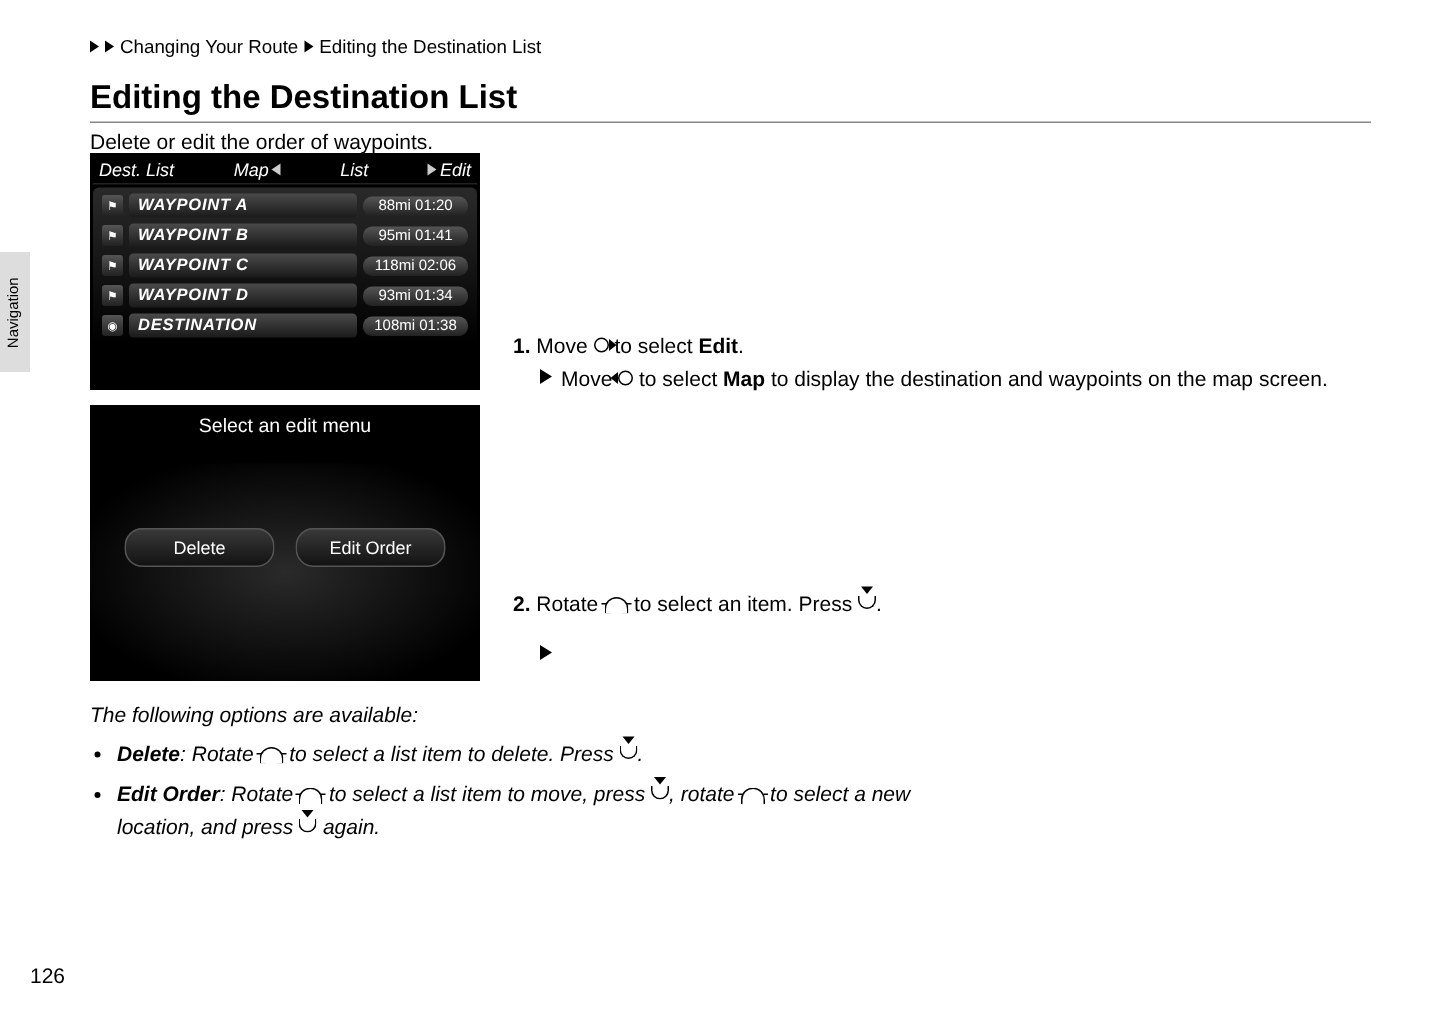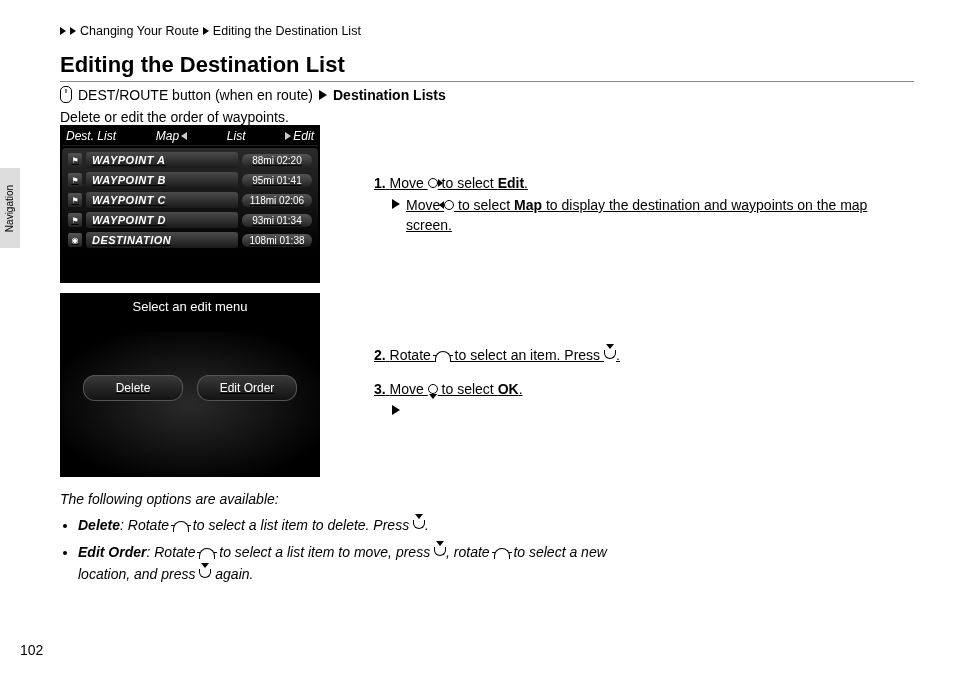--- a/index.html
+++ b/index.html
@@ -66,23 +66,22 @@
     width:0;height:0;
     border-top:5px solid transparent;
     border-bottom:5px solid transparent;
     border-left:8px solid #000;
   }
   .intro-line {
     font-size: 14px;
   }
   .columns {
     display: flex;
-    gap: 36px;
-    align-items: center;
-    text-decoration: underline;
+    gap: 22px;
+    align-items: flex-end;
   }
   .screens {
     display: flex;
     flex-direction: column;
     gap: 10px;
     width: 260px;
   }
   
   .scr {
     background: #000;
@@ -176,21 +175,21 @@
     background: linear-gradient(#3a3a3a,#111);
     border-radius: 12px;
     box-shadow: inset 0 0 0 1px #555;
   }
   
   .steps {
     flex:1;
     font-size: 14px;
     line-height: 1.45;
   }
-  .step-block { margin-bottom: 14px; margin-left: 18px; }
+  .step-block { margin-bottom: 14px; }
   .step-block.space1 { min-height: 158px; }
   .step-num { font-weight: bold; }
   .sub {
     display:flex; gap:6px;
     margin-left: 18px;
     margin-top: 2px;
   }
   .sub .tri-right { margin-top:4px; flex-shrink:0; }
   .dial-icn {
     display:inline-block;
@@ -306,26 +305,20 @@
   <div class="breadcrumb">
     <span class="bc-arrow"></span>
     <span class="bc-arrow"></span>
     <span>Changing Your Route</span>
     <span class="bc-arrow"></span>
     <span>Editing the Destination List</span>
   </div>
 
   <h1>Editing the Destination List</h1>
 
-  <div class="path-line">
-    <span class="mouse-icn"></span>
-    <span>DEST/ROUTE button (when en route)</span>
-    <span class="tri-right"></span>
-    <strong>Destination Lists</strong>
-  </div>
 
   <div class="intro-line">Delete or edit the order of waypoints.</div>
 
   <div class="columns">
     <div class="screens">
 
       <div class="scr scr1">
         <div class="scr1-head">
           <span>Dest. List</span>
           <span class="tab">
@@ -337,21 +330,21 @@
             </span>
           <span class="tab">
               <span class="tri-r-sm"></span>
               <span>Edit</span>
             </span>
         </div>
         <div class="scr1-body">
           <div class="wp-row">
             <span class="wp-flag">⚑</span>
             <span class="wp-name">WAYPOINT A</span>
-            <span class="wp-dist">88mi 02:20</span>
+            <span class="wp-dist">88mi 01:20</span>
           </div>
           <div class="wp-row">
             <span class="wp-flag">⚑</span>
             <span class="wp-name">WAYPOINT B</span>
             <span class="wp-dist">95mi 01:41</span>
           </div>
           <div class="wp-row">
             <span class="wp-flag">⚑</span>
             <span class="wp-name">WAYPOINT C</span>
             <span class="wp-dist">118mi 02:06</span>
@@ -391,24 +384,20 @@
           </div>
         </div>
       </div>
 
       <div class="step-block">
         <span class="step-num">2.</span>
         <span>Rotate </span><span class="dial-icn"></span><span> to select an item. Press </span><span class="press-icn"></span><span>.</span>
       </div>
 
       <div class="step-block">
-        <div>
-          <span class="step-num">3.</span>
-          <span>Move </span><span class="move-icn d"></span><span> to select </span><strong>OK</strong><span>.</span>
-        </div>
         <div class="sub">
           <span class="tri-right"></span>
         </div>
       </div>
     </div>
   </div>
 
   <div class="follow">
     <div>The following options are available:</div>
     <ul>
@@ -416,13 +405,13 @@
         <strong>Delete</strong><span>: Rotate </span><span class="dial-icn"></span><span> to select a list item to delete. Press </span><span class="press-icn"></span><span>.</span>
       </li>
       <li>
         <strong>Edit Order</strong><span>: Rotate </span><span class="dial-icn"></span><span> to select a list item to move, press </span><span class="press-icn"></span><span>, rotate </span><span class="dial-icn"></span><span> to select a new location, and press </span><span class="press-icn"></span><span> again.</span>
       </li>
     </ul>
   </div>
 
 </div>
 
-<div class="page-num">102</div>
+<div class="page-num">126</div>
 
 </body></html>

